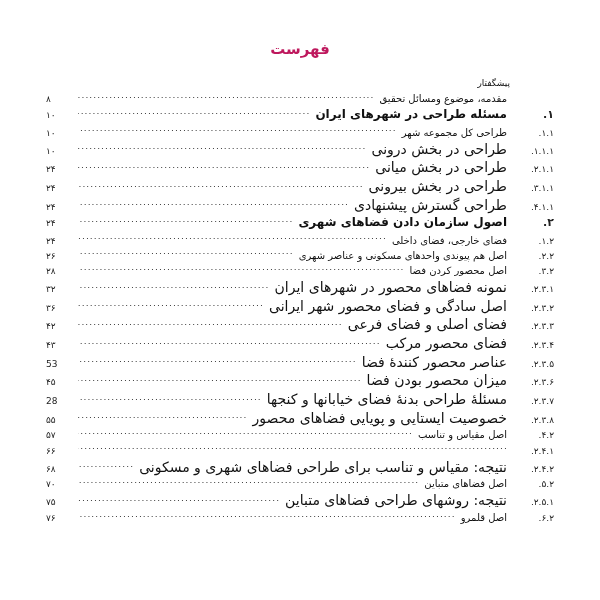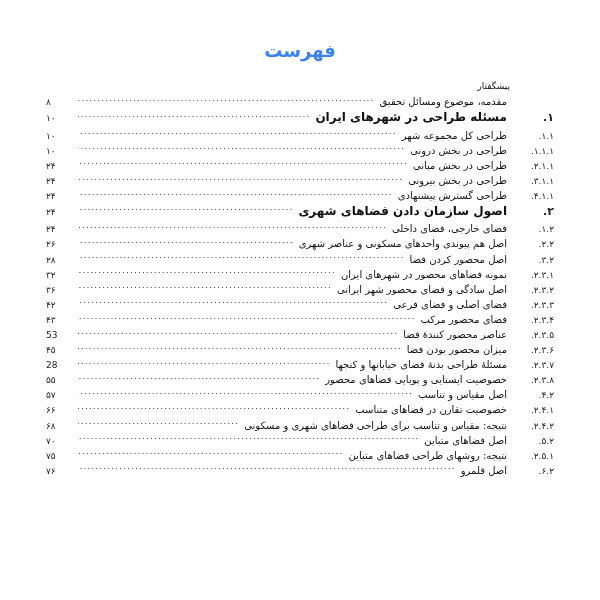--- a/index.html
+++ b/index.html
@@ -16,25 +16,25 @@
   }
   .page {
     position: relative;
     width: 600px;
     height: 600px;
     box-sizing: border-box;
     padding: 34px 46px 20px 46px;
   }
   .doc-title {
     text-align: center;
-    font-size: 18px;
+    font-size: 15px;
     font-weight: bold;
     letter-spacing: 0.5px;
     margin: 6px 0 18px 0;
-    color: #3b82f6;
+    color: #be185d;
   }
   .toc {
     direction: rtl;
     width: 100%;
   }
   .toc-row {
     display: flex;
     flex-direction: row;
     align-items: baseline;
     width: 100%;
@@ -90,21 +90,21 @@
     font-size: 9px;
     color: #222;
     white-space: nowrap;
     padding-right: 2px;
   }
   
   .lvl1 .label { font-size: 12px; font-weight: bold; }
   .lvl1 .num { font-size: 11px; font-weight: bold; }
   .lvl1 { margin-bottom: 4px; margin-top: 3px; }
   .lvl2 .label { font-size: 10px; }
-  .lvl3 .label { font-size: 10px; }
+  .lvl3 .label { font-size: 14px; }
   .preface .label { font-size: 9px; text-align: right; }
   .preface .leader, .preface .page-no, .preface .num { visibility: hidden; }
   .preface .label { padding-right: 0; }
 </style>
 </head>
 <body>
 
 <div class="page">
   <div class="doc-title">فهرست</div>
   <div class="toc" id="toc">
@@ -229,21 +229,20 @@
         <span class="page-no">۵۵</span>
       </div>
       <div class="toc-row lvl2">
         <span class="num">۴.۲.</span>
         <span class="label">اصل مقیاس و تناسب</span>
         <span class="leader"></span>
         <span class="page-no">۵۷</span>
       </div>
       <div class="toc-row lvl3">
         <span class="num">۲.۴.۱.</span>
-        <span class="label">خصوصیت تقارن در فضاهای متناسب</span>
         <span class="leader"></span>
         <span class="page-no">۶۶</span>
       </div>
       <div class="toc-row lvl3">
         <span class="num">۲.۴.۲.</span>
         <span class="label">نتیجه: مقیاس و تناسب برای طراحی فضاهای شهری و مسکونی</span>
         <span class="leader"></span>
         <span class="page-no">۶۸</span>
       </div>
       <div class="toc-row lvl2">

